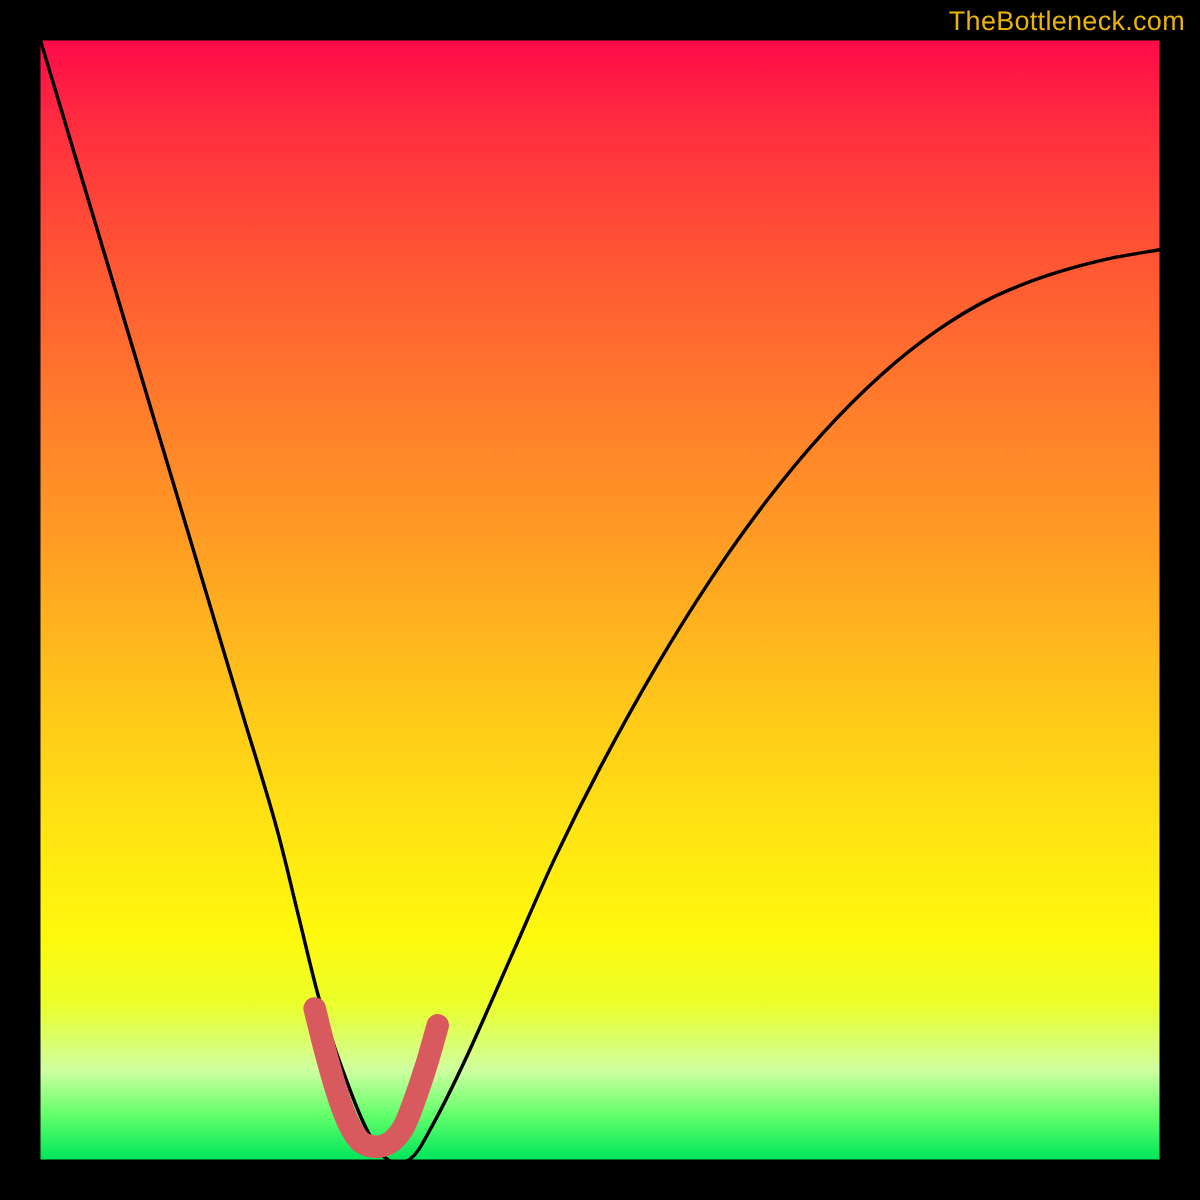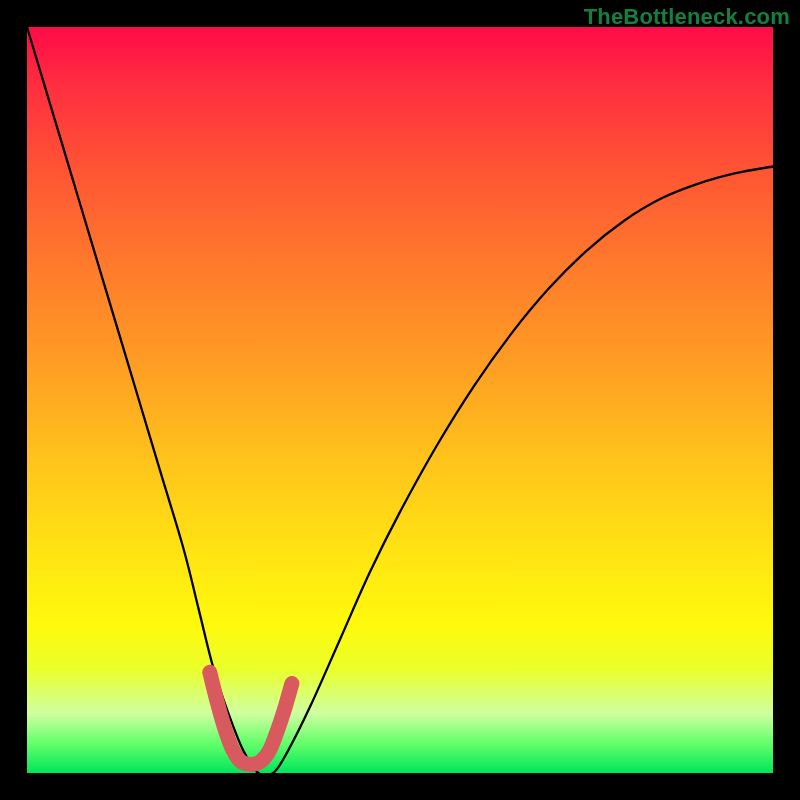--- a/index.html
+++ b/index.html
@@ -29,23 +29,23 @@
       #eaff2a 86%,
       #cfffa0 92%,
       #64ff6b 96%,
       #00e65a 100%
     );
   }
   .watermark {
     position: absolute;
     top: 4px;
     right: 10px;
-    color: #15803d;
-    font-size: 22px;
-    font-weight: 700;
+    color: #eab308;
+    font-size: 18px;
+    font-weight: 400;
     letter-spacing: 0.2px;
     z-index: 10;
   }
   svg.curve {
     position: absolute;
     left: 0;
     top: 0;
     width: 746px;
     height: 746px;
     overflow: visible;

